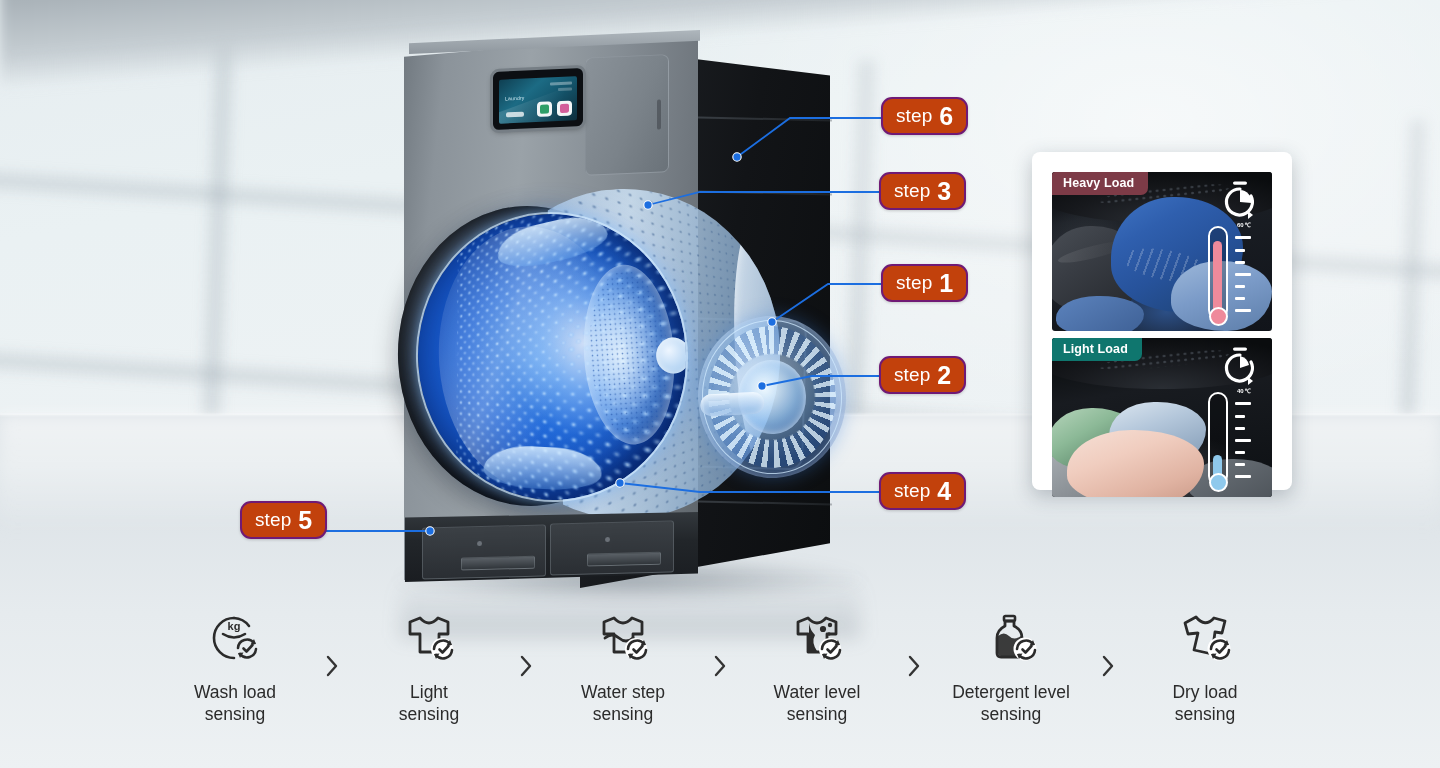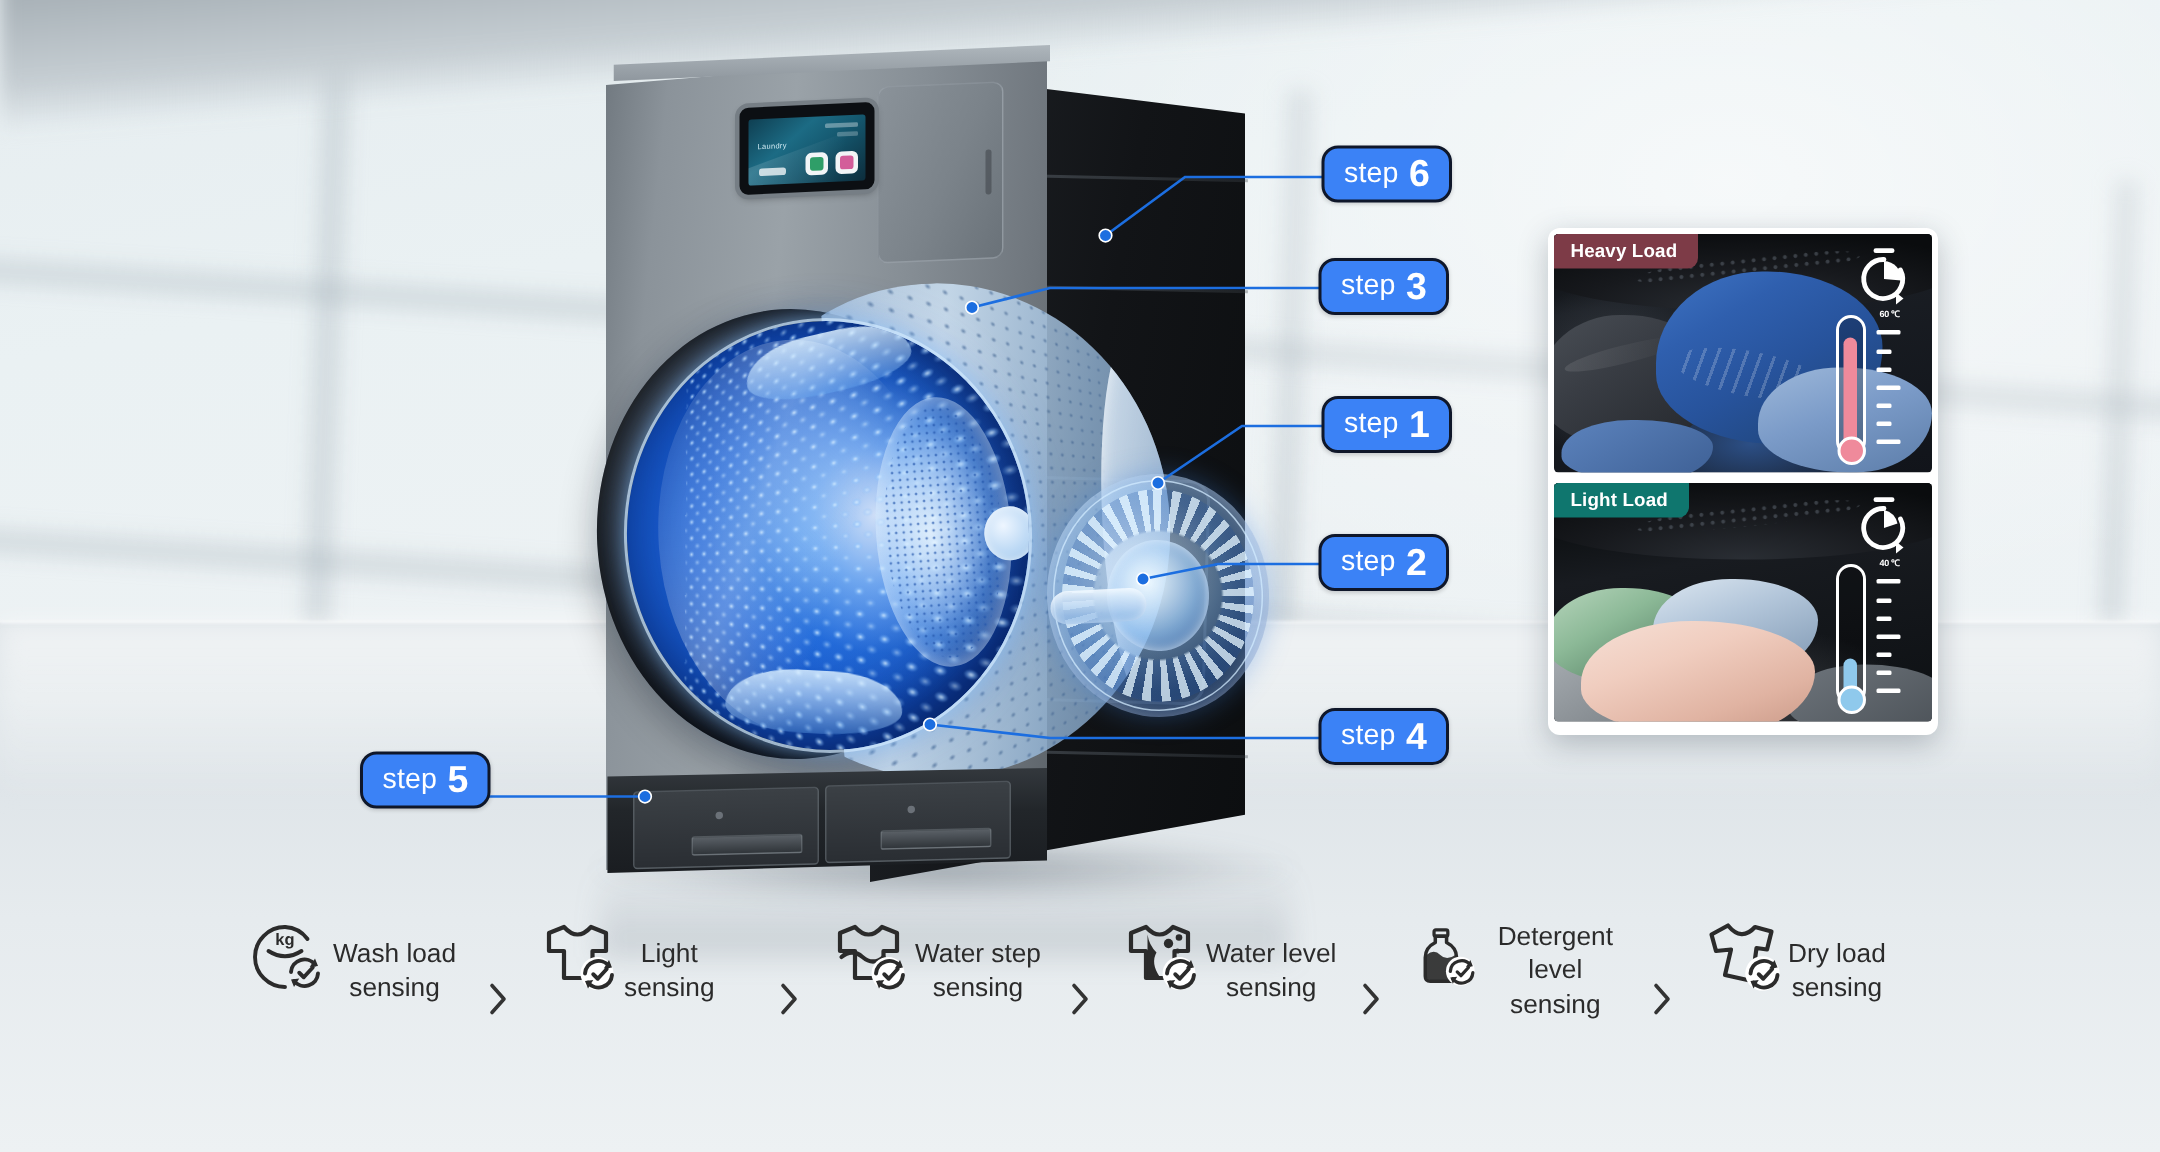--- a/index.html
+++ b/index.html
@@ -280,37 +280,37 @@
     filter: blur(9px);
     transform: scaleY(-1);
   }
 
   
   #leaders { position:absolute; inset:0; pointer-events:none; }
 
   
   .step-badge {
     position:absolute; display:flex; align-items:center; gap:7px;
-    background:#3b82f6; border:2px solid #0f172a; border-radius:11px;
+    background:#c2410c; border:2px solid #701a75; border-radius:11px;
     padding: 4px 13px 5px 13px;
     box-shadow: 0 1px 3px rgba(0,0,0,.18);
     white-space:nowrap;
   }
   .step-badge .s-word {
     font-size: 19px; color:#ffffff; font-weight:400; letter-spacing:.1px;
   }
   .step-badge .s-num {
     font-size: 25px; color:#ffffff; font-weight:700; line-height:1;
     position:relative; top:1px;
   }
 
   
   #loadpanel {
     position:absolute; left:1032px; top:152px; width:260px; height:338px;
-    background:#ffffff; border-radius:8px; padding:4px;
+    background:#ffffff; border-radius:8px; padding:20px;
     box-shadow: 0 6px 20px rgba(40,55,70,.28);
   }
   .load-card { position:relative; width:100%; height:159px; overflow:hidden; border-radius:3px; }
   .load-card + .load-card { margin-top: 7px; }
 
   .lc-photo { position:absolute; inset:0; }
 
   
   .photo-heavy {
     background:
@@ -407,21 +407,21 @@
   }
   .th-scale { position:absolute; left: 25px; top: 2px; width: 28px; height: 98px; }
   .th-tick { position:absolute; left: 2px; background:#ffffff; border-radius:1px; }
   .th-temp { position:absolute; left: 4px; top: -3px; font-size: 6px; color:#ffffff; font-weight:700; letter-spacing:-.2px;}
 
   
   #steps-row {
     position:absolute; left:0; top:612px; width:1440px; height:156px;
     display:flex; align-items:flex-start; justify-content:center;
   }
-  .sr-item { width: 150px; display:flex; flex-direction:row; align-items:center; }
+  .sr-item { width: 150px; display:flex; flex-direction:column; align-items:center; }
   .sr-icon { width: 62px; height: 56px; margin-bottom: 13px; }
   .sr-label {
     font-size: 17.5px; line-height: 1.28; color: #2b2b2b; text-align:center;
     font-family: "Liberation Sans", sans-serif; white-space: pre-line;
   }
   .sr-sep {
     width: 44px; display:flex; align-items:center; justify-content:center;
     padding-top: 42px; color:#333; font-size: 24px; font-weight:400;
   }
   .sr-sep svg { display:block; }

